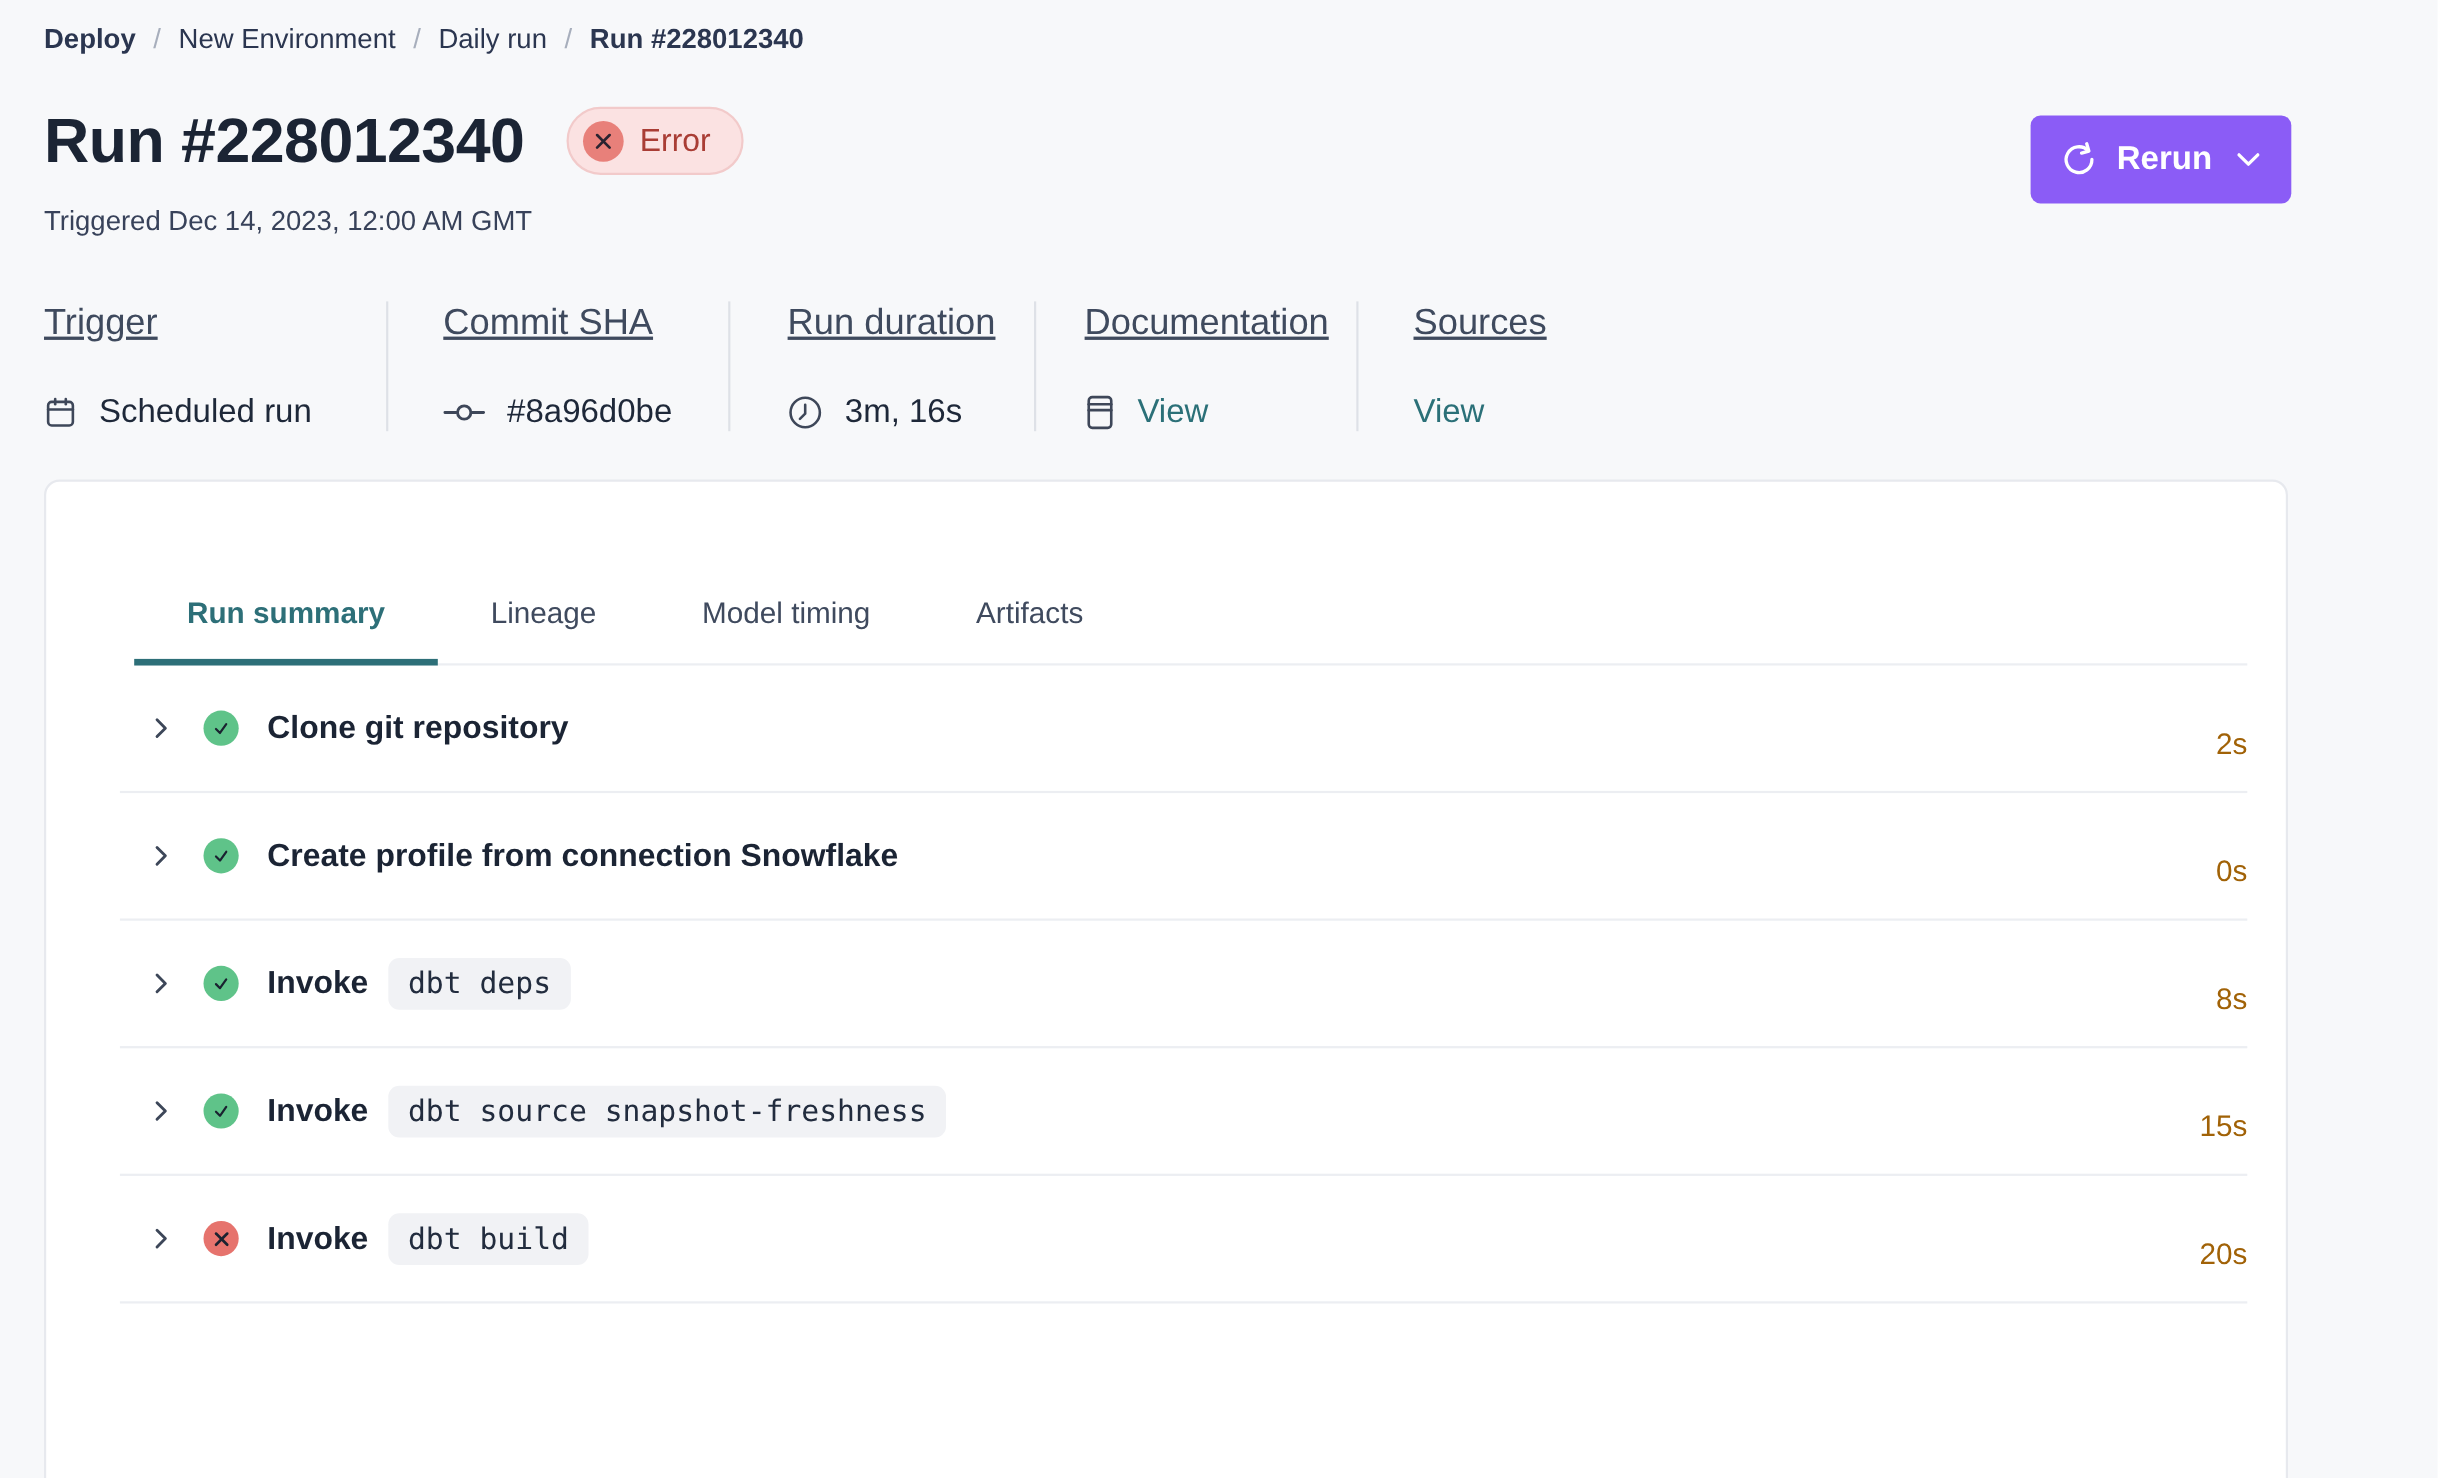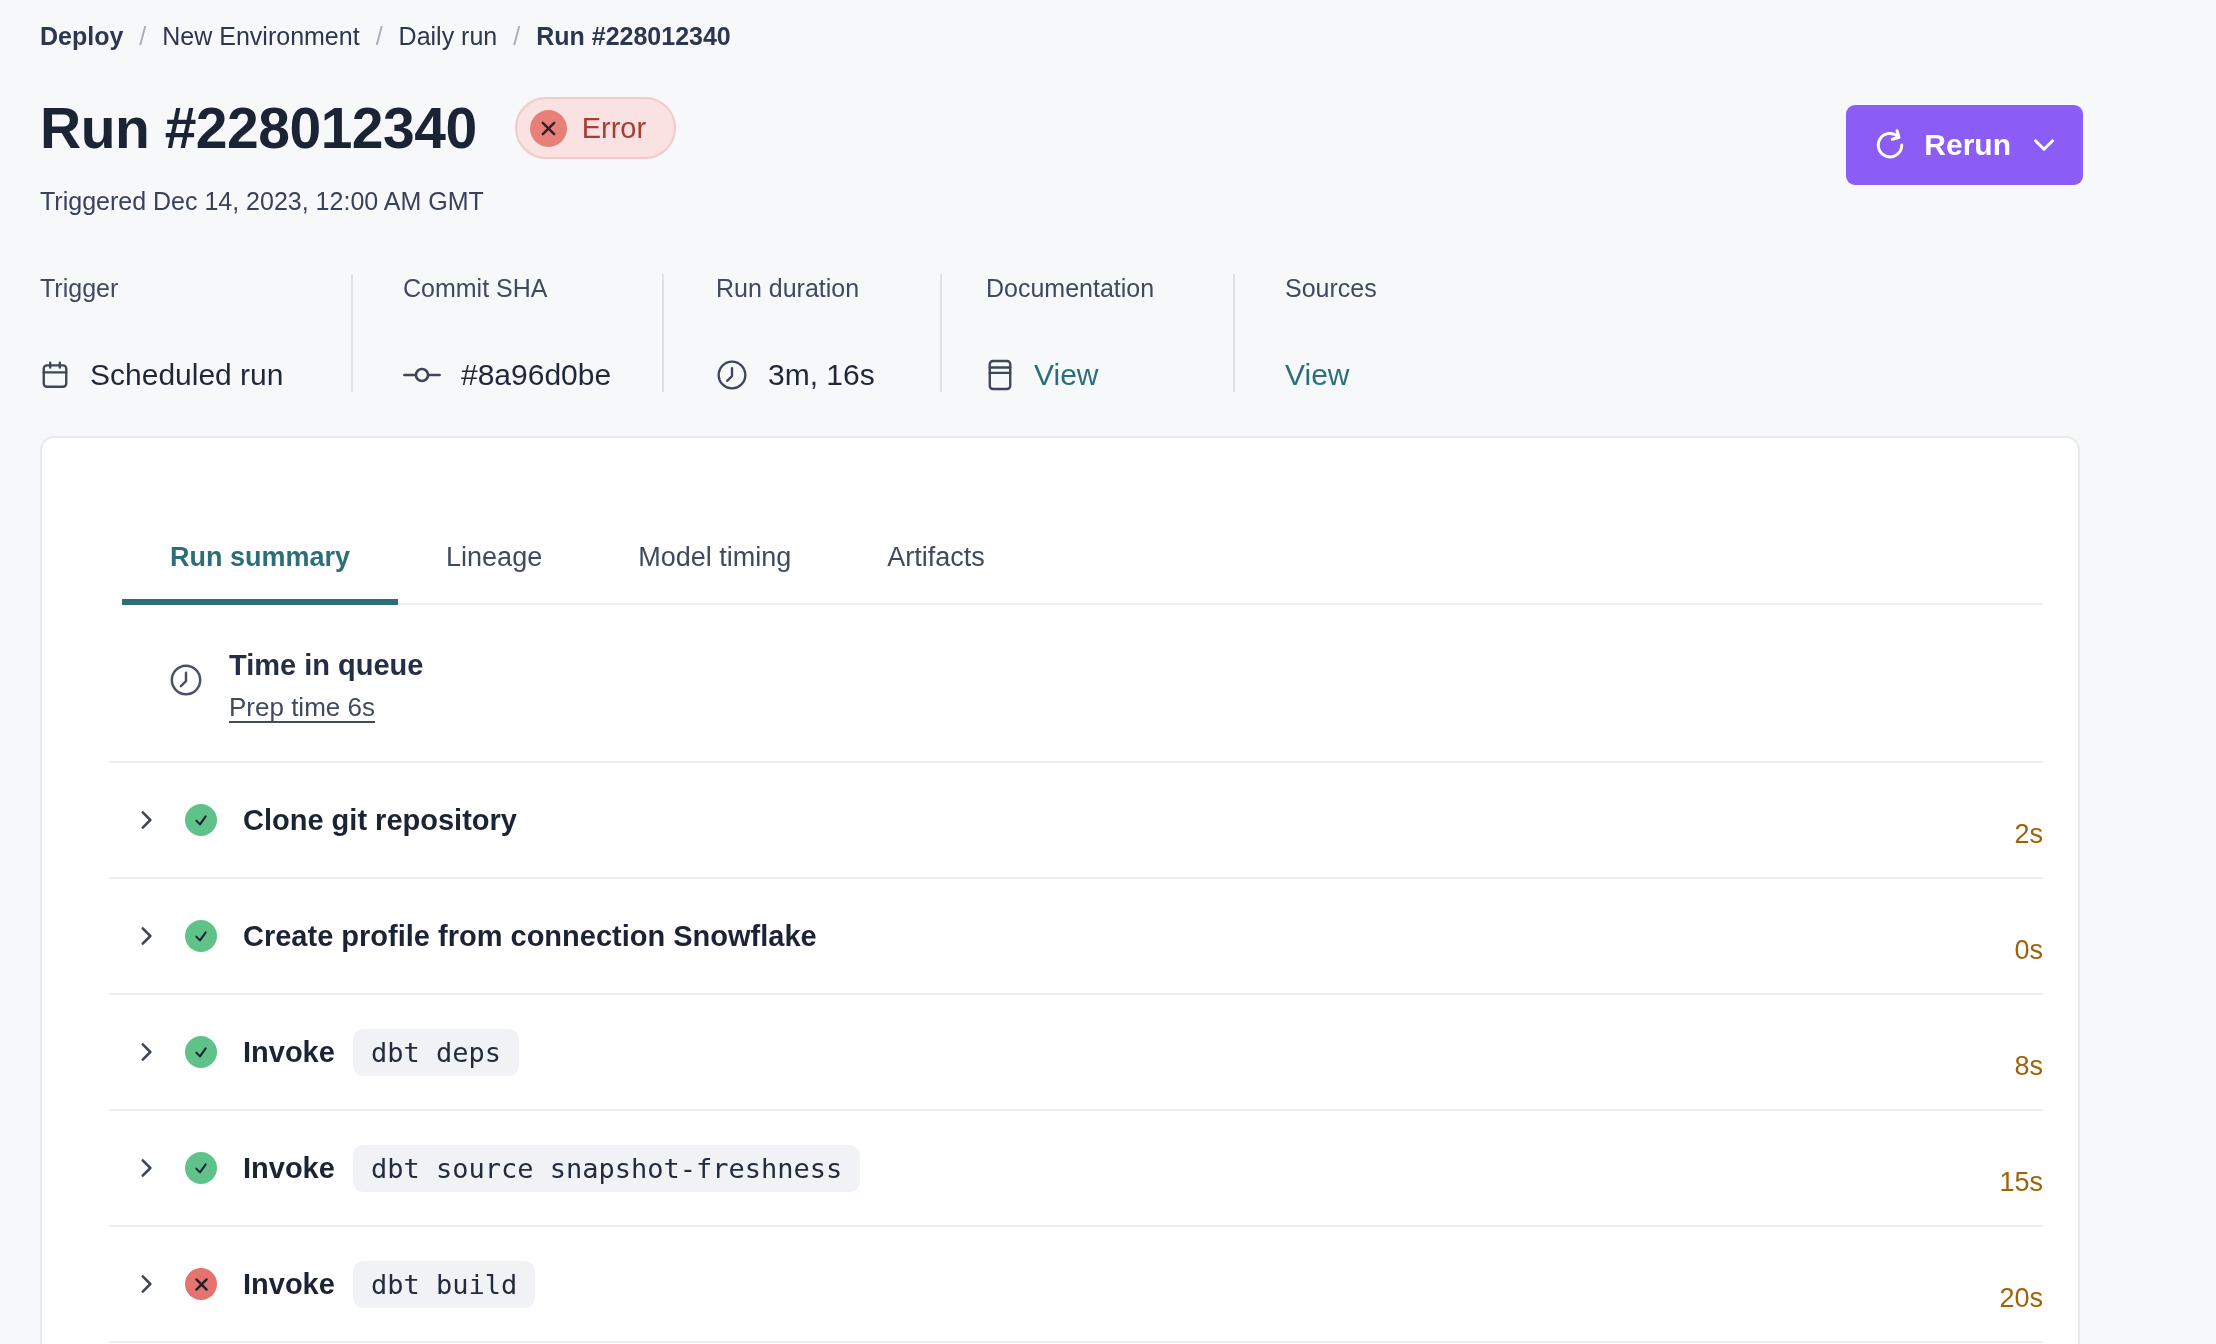--- a/index.html
+++ b/index.html
@@ -35,21 +35,21 @@
     background: #8b5cf6; border: none; border-radius: 9px; cursor: pointer;
     display: flex; align-items: center; justify-content: center; gap: 18px;
     color: #ffffff; font-family: "Liberation Sans", sans-serif; font-size: 30px; font-weight: 600;
   }
   .rerun-btn .chev-dn { margin-left: 4px; display: flex; }
 
   
   .meta-row { margin-top: 58px; display: flex; align-items: stretch; }
   .meta-col { display: flex; flex-direction: column; justify-content: space-between; min-height: 118px; }
   .meta-col + .meta-col { border-left: 2px solid #dee1e7; }
-  .meta-label { font-size: 25px; color: #3f4a5e; }
+  .meta-label { font-size: 33px; color: #3f4a5e; text-decoration: underline; }
   .meta-value { display: flex; align-items: center; gap: 20px; font-size: 30px; color: #1e2839; margin-top: 28px; }
   .meta-value.link-value { color: #2b7078; cursor: pointer; }
   .meta-icon { display: flex; align-items: center; color: #3e4759; }
 
   
   .card {
     margin-top: 44px; width: 2040px; height: 950px;
     background: #ffffff; border: 2px solid #e7e9ee; border-radius: 14px;
   }
 
@@ -188,32 +188,20 @@
     </div>
 
   <div class="card">
     <div class="tabs">
         <div class="tab active">Run summary</div>
         <div class="tab">Lineage</div>
         <div class="tab">Model timing</div>
         <div class="tab">Artifacts</div>
       </div>
 
-    <div class="queue">
-      <span class="queue-icon">
-        <svg width="34" height="34" viewBox="0 0 30 30" fill="none" stroke="#4a5264" stroke-width="2.2" stroke-linecap="round" stroke-linejoin="round">
-            <circle cx="15" cy="15" r="12.5"></circle>
-            <polyline points="15,8.5 15,16 10.5,20.5"></polyline>
-          </svg>
-      </span>
-      <div class="queue-text">
-        <div class="queue-title">Time in queue</div>
-        <a class="queue-link">Prep time 6s</a>
-      </div>
-    </div>
 
     <div id="steps-list">
         <div class="step">
           <span class="step-chevron">
             <svg width="26" height="26" viewBox="0 0 24 24" fill="none" stroke="currentColor" stroke-width="2.4" stroke-linecap="round" stroke-linejoin="round">
               <polyline points="9,5 16,12 9,19"></polyline>
             </svg>
           </span>
           <span class="step-status success">
             <svg width="20" height="20" viewBox="0 0 30 30" fill="none" stroke="#1a2230" stroke-width="3" stroke-linecap="round" stroke-linejoin="round">

